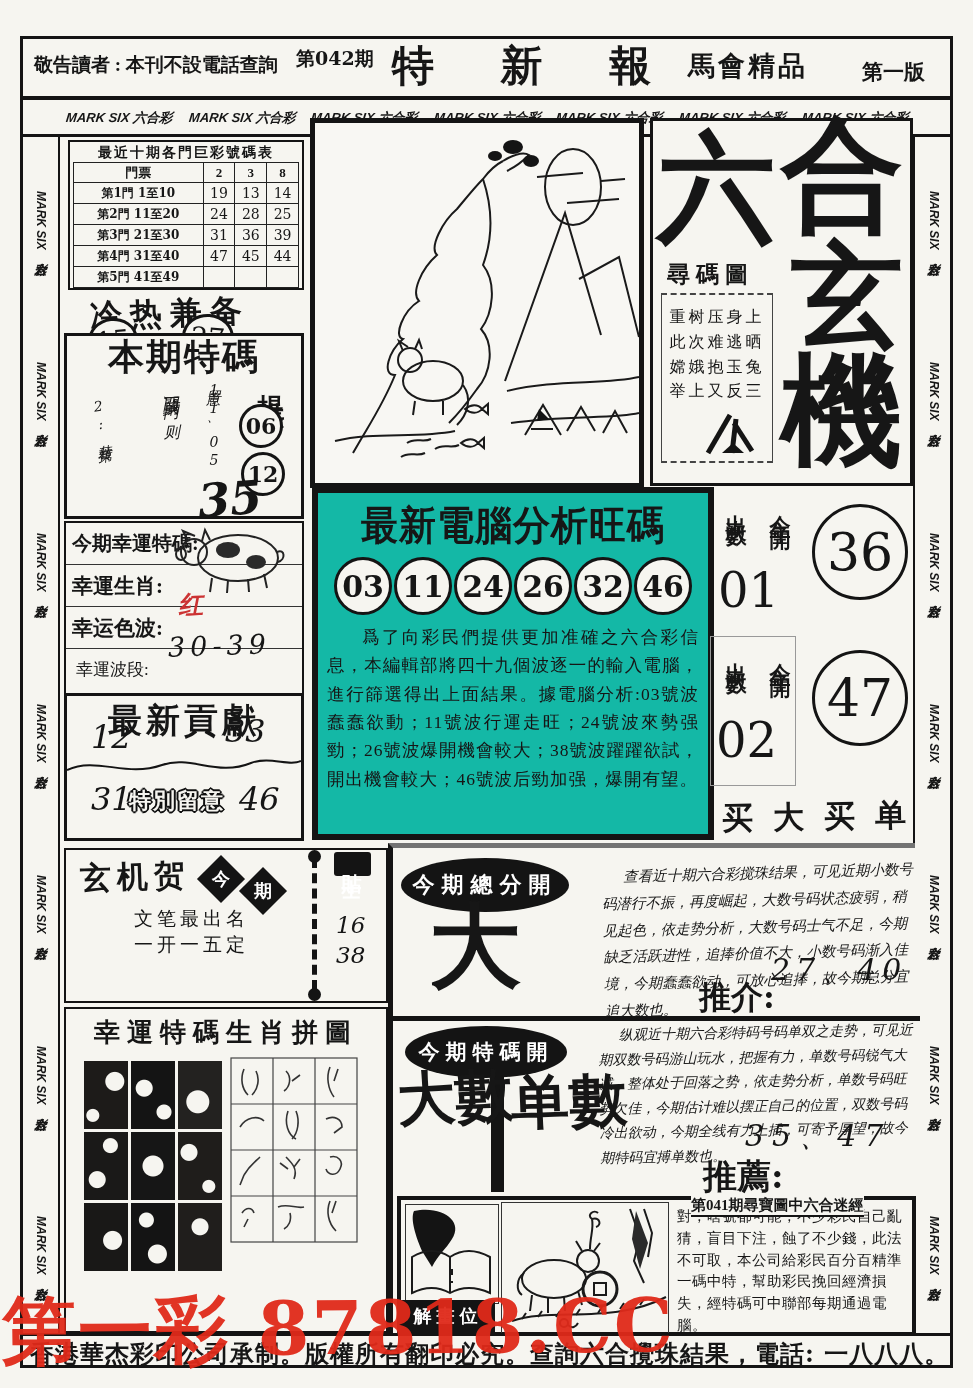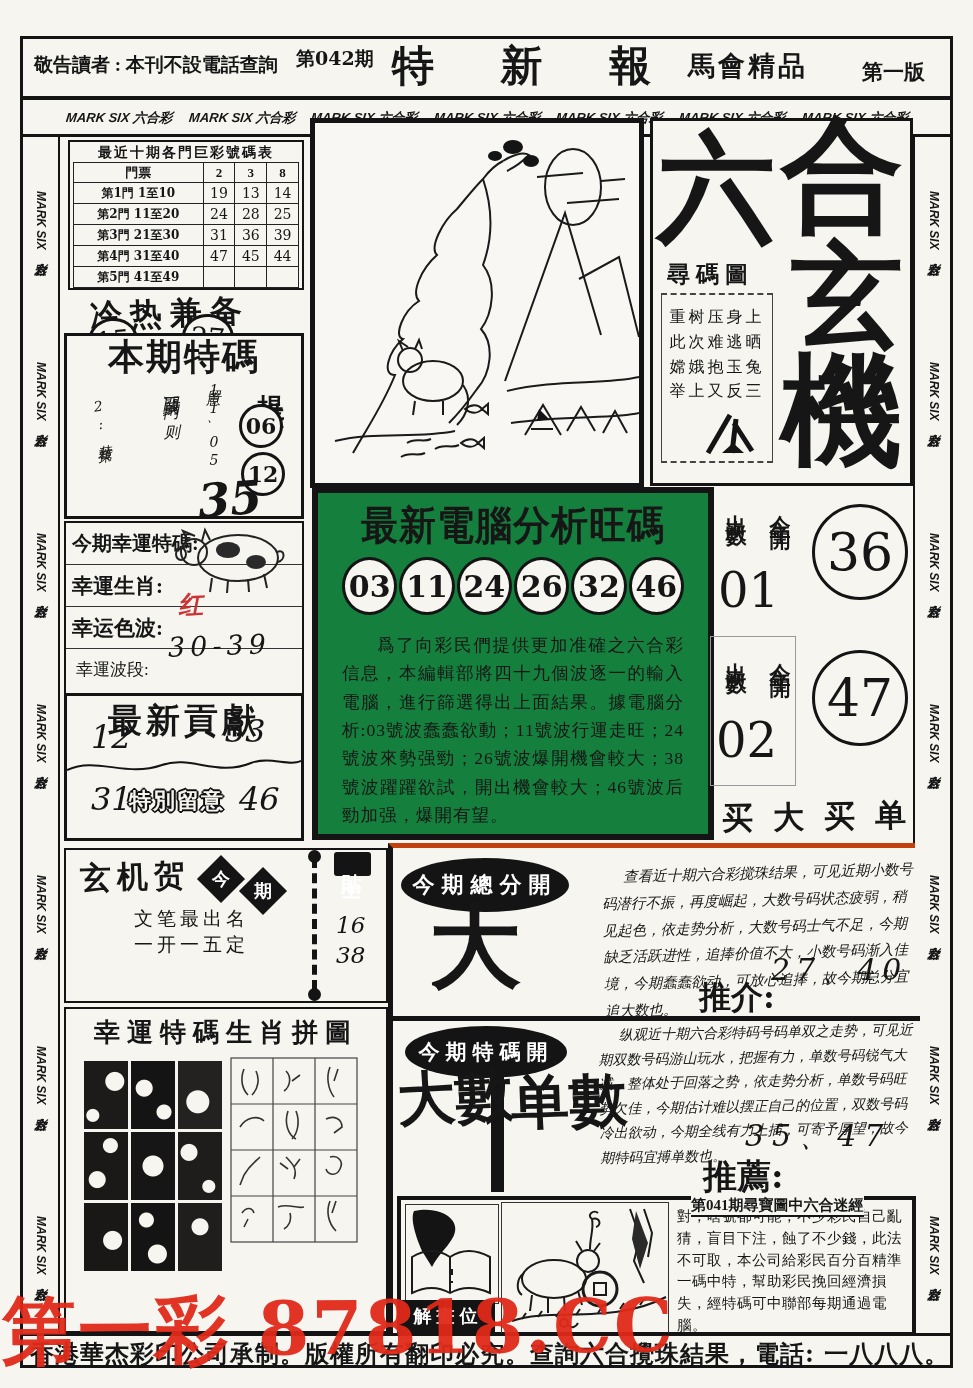--- a/index.html
+++ b/index.html
@@ -254,31 +254,31 @@
       </g>
       <g fill="#141414">
         <ellipse cx="198" cy="24" rx="10" ry="7"></ellipse>
         <ellipse cx="216" cy="38" rx="8" ry="6"></ellipse>
         <ellipse cx="180" cy="33" rx="7" ry="5"></ellipse>
         <path d="M224,286 L234,296 L222,298 Z"></path>
       </g>
     </svg>
   </div>
 
-  <div class="abs" style="left:312px;top:487px;width:402px;height:353px;border:6px solid #141414;background:#15803d;padding:8px 24px">
+  <div class="abs" style="left:312px;top:487px;width:402px;height:353px;border:6px solid #141414;background:#14b8a6;padding:8px 9px">
     <div class="brush" style="text-align:center;font-size:37px;letter-spacing:1px;transform:scaleY(1.08)">最新電腦分析旺碼</div>
     <div style="display:flex;justify-content:center;gap:2px;margin-top:6px">
       <span class="circle" style="width:58px;height:58px;font-size:30px;font-weight:bold">03</span>
       <span class="circle" style="width:58px;height:58px;font-size:30px;font-weight:bold">11</span>
       <span class="circle" style="width:58px;height:58px;font-size:30px;font-weight:bold">24</span>
       <span class="circle" style="width:58px;height:58px;font-size:30px;font-weight:bold">26</span>
       <span class="circle" style="width:58px;height:58px;font-size:30px;font-weight:bold">32</span>
       <span class="circle" style="width:58px;height:58px;font-size:30px;font-weight:bold">46</span>
     </div>
-    <p style="margin-top:16px;font-size:17.5px;line-height:1.62;text-align:justify;text-indent:2em;letter-spacing:1px">爲了向彩民們提供更加准確之六合彩信息，本編輯部將四十九個波逐一的輸入電腦，進行篩選得出上面結果。據電腦分析:03號波蠢蠢欲動；11號波行運走旺；24號波來勢强勁；26號波爆開機會較大；38號波躍躍欲試，開出機會較大；46號波后勁加强，爆開有望。</p>
+    <p style="margin-top:8px;font-size:17.5px;line-height:1.62;text-align:justify;text-indent:2em;letter-spacing:1px">爲了向彩民們提供更加准確之六合彩信息，本編輯部將四十九個波逐一的輸入電腦，進行篩選得出上面結果。據電腦分析:03號波蠢蠢欲動；11號波行運走旺；24號波來勢强勁；26號波爆開機會較大；38號波躍躍欲試，開出機會較大；46號波后勁加强，爆開有望。</p>
   </div>
 
   <div class="abs box3" style="left:650px;top:118px;width:263px;height:368px">
     <div class="abs brush" style="left:4px;top:8px;font-size:118px;line-height:1">六</div>
     <div class="abs brush" style="left:128px;top:-8px;font-size:122px;line-height:1">合</div>
     <div class="abs brush" style="left:138px;top:118px;font-size:112px;line-height:1">玄</div>
     <div class="abs brush" style="left:128px;top:228px;font-size:122px;line-height:1">機</div>
     <div class="abs brush" style="left:14px;top:138px;font-size:23px;letter-spacing:6px">尋碼圖</div>
     <div class="abs" style="left:8px;top:172px;width:112px;height:170px;border:1px solid #444;border-top:2px dashed #444;border-bottom:2px dashed #444;padding:10px 4px 0 4px">
       <div style="font-size:16px;letter-spacing:3px;line-height:1.55;text-align:center">重树压身上</div>
@@ -306,21 +306,21 @@
   <div class="abs" style="left:710px;top:636px;width:203px;height:150px">
     <div class="abs" style="left:0;top:0;width:86px;height:150px;border:1px solid #999"></div>
     <div class="abs vtext" style="left:12px;top:10px;font-size:21px;font-weight:bold;letter-spacing:5px">出次數</div>
     <div class="abs vtext" style="left:56px;top:10px;font-size:21px;font-weight:bold;letter-spacing:8px">今年開</div>
     <div class="abs" style="left:6px;top:76px;font-size:48px;font-family:'DejaVu Serif',serif">02</div>
     <div class="abs circle" style="left:102px;top:14px;width:96px;height:96px;font-size:52px">47</div>
   </div>
 
   <div class="abs brush" style="left:722px;top:796px;font-size:31px;letter-spacing:20px;white-space:nowrap;transform:rotate(-1deg)">买大买单</div>
 
-  <div class="abs" style="left:388px;top:843px;width:527px;height:492px;border-left:5px solid #141414;border-top:5px solid #c2410c;background:#f6f5f0">
+  <div class="abs" style="left:388px;top:843px;width:527px;height:492px;border-left:5px solid #141414;border-top:5px solid #737373;background:#f6f5f0">
 
     <div class="abs badge" style="left:8px;top:10px;width:168px;height:54px;font-size:22px;letter-spacing:7px">今期總分開</div>
     <div class="abs brush" style="left:36px;top:52px;font-size:92px;line-height:1">大</div>
     <p class="abs hand" style="left:210px;top:12px;width:312px;font-size:14.5px;line-height:1.85;transform:rotate(-1.5deg);text-indent:1.5em">查看近十期六合彩搅珠结果，可见近期小数号码潜行不振，再度崛起，大数号码状态疲弱，稍见起色，依走势分析，大数号码士气不足，今期缺乏活跃进性，追捧价值不大，小数号码渐入佳境，今期蠢蠢欲动，可放心追捧，故今期总分宜追大数也。</p>
     <div class="abs hand" style="left:378px;top:102px;font-size:30px;letter-spacing:6px">27、40</div>
     <div class="abs brush" style="left:306px;top:128px;font-size:32px">推介:</div>
 
     <div class="abs hrule" style="left:0;top:168px;width:527px;height:5px"></div>
 
     <div class="abs badge" style="left:12px;top:178px;width:162px;height:52px;font-size:21px;letter-spacing:6px">今期特碼開</div>

